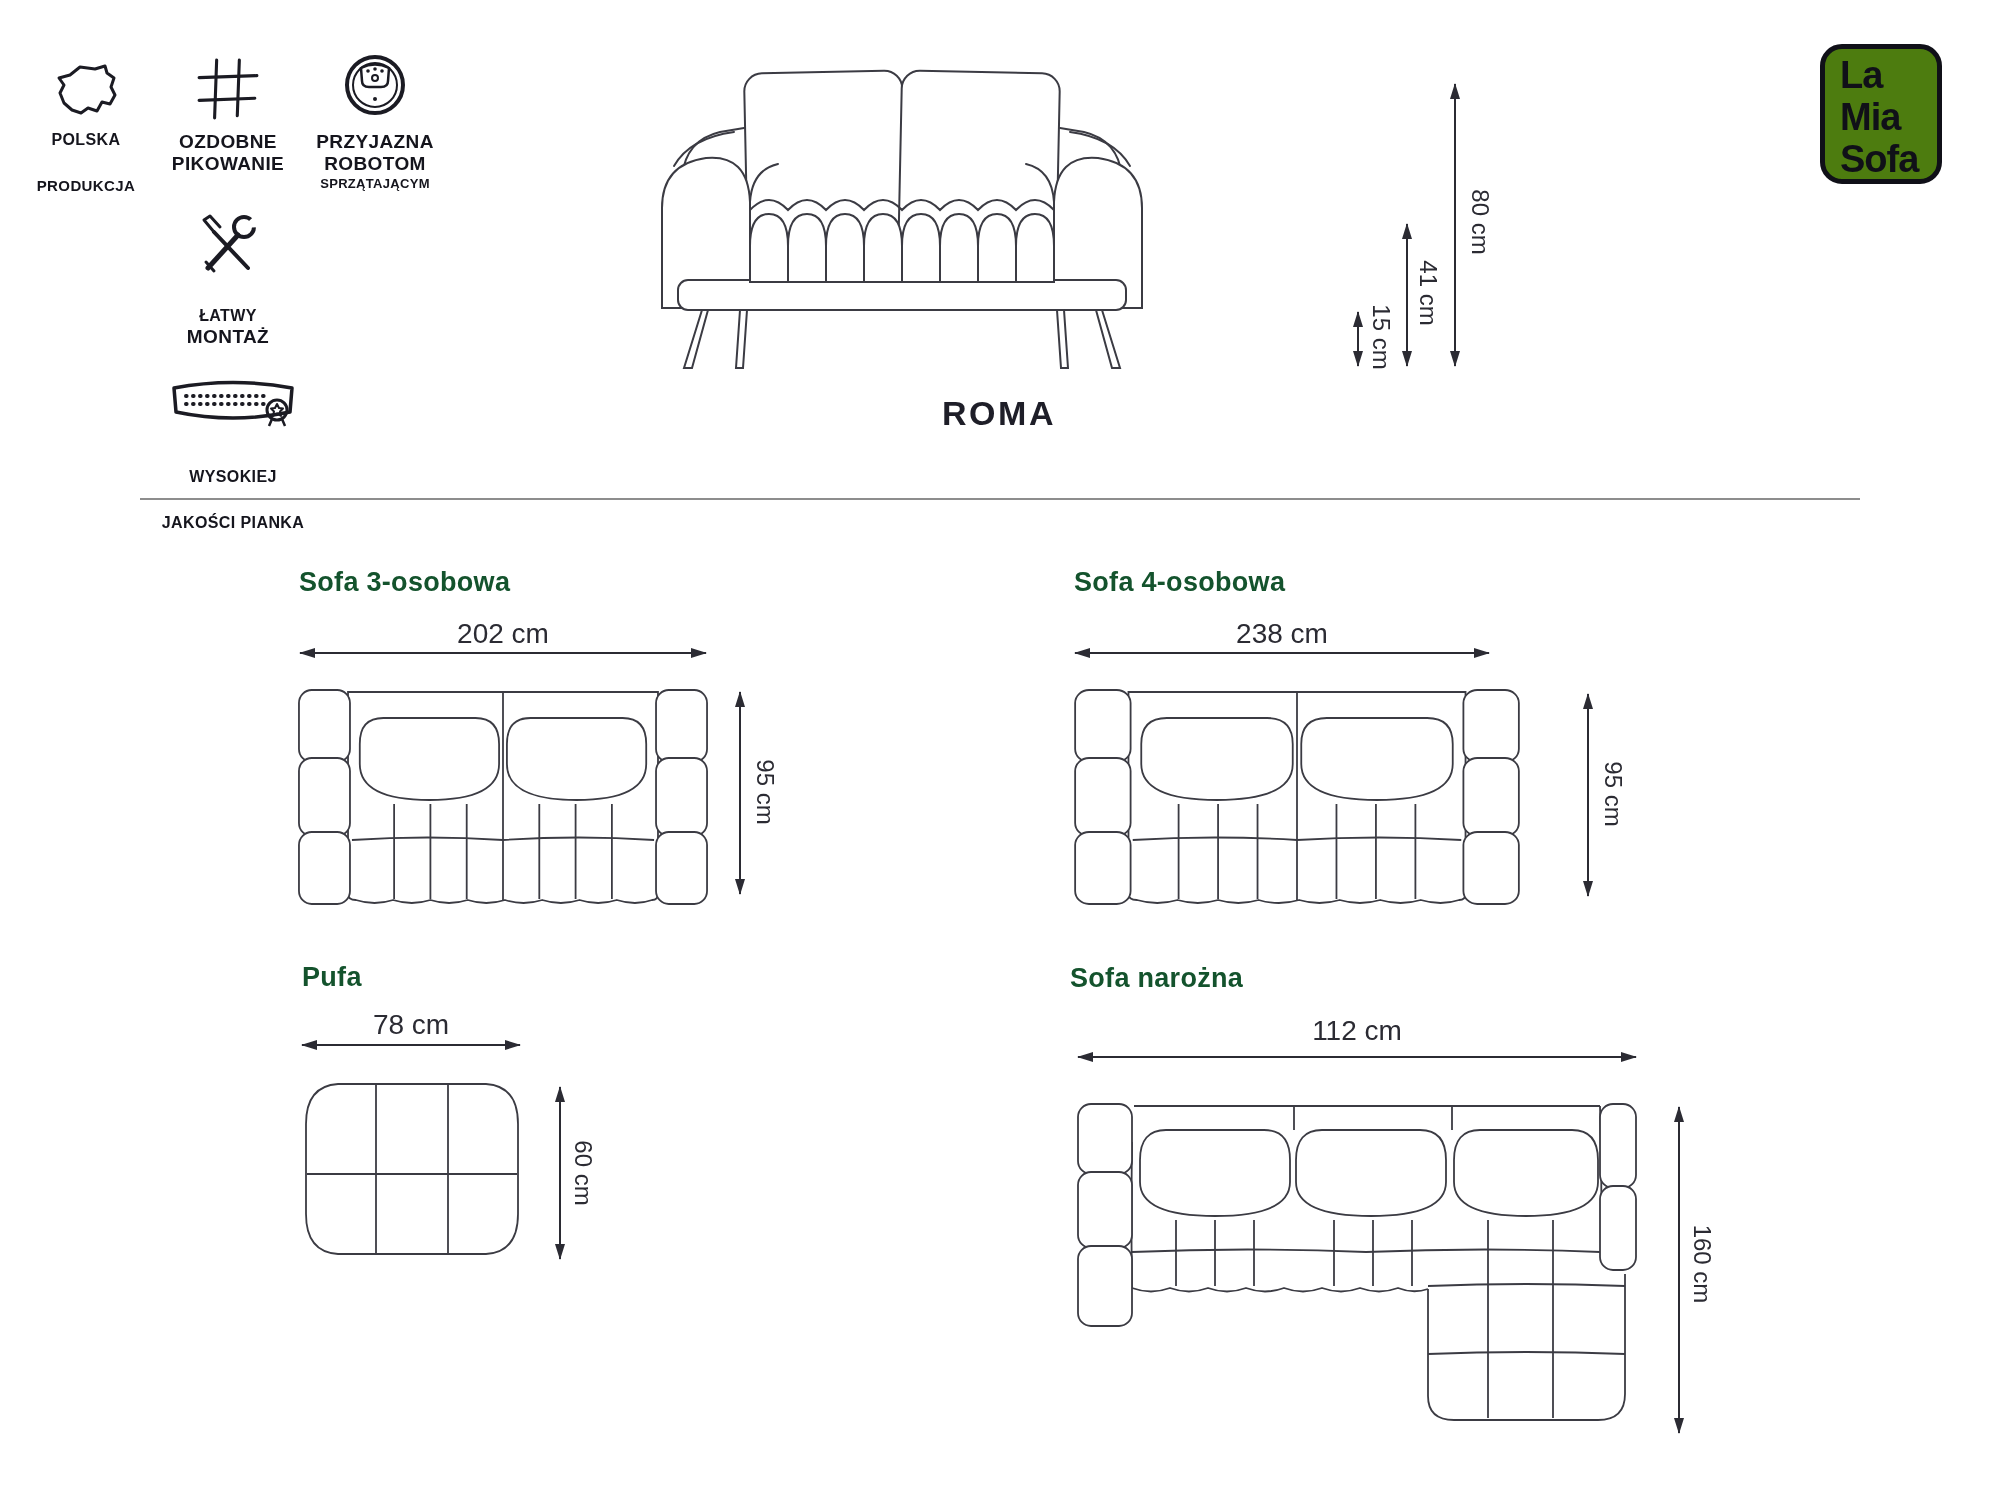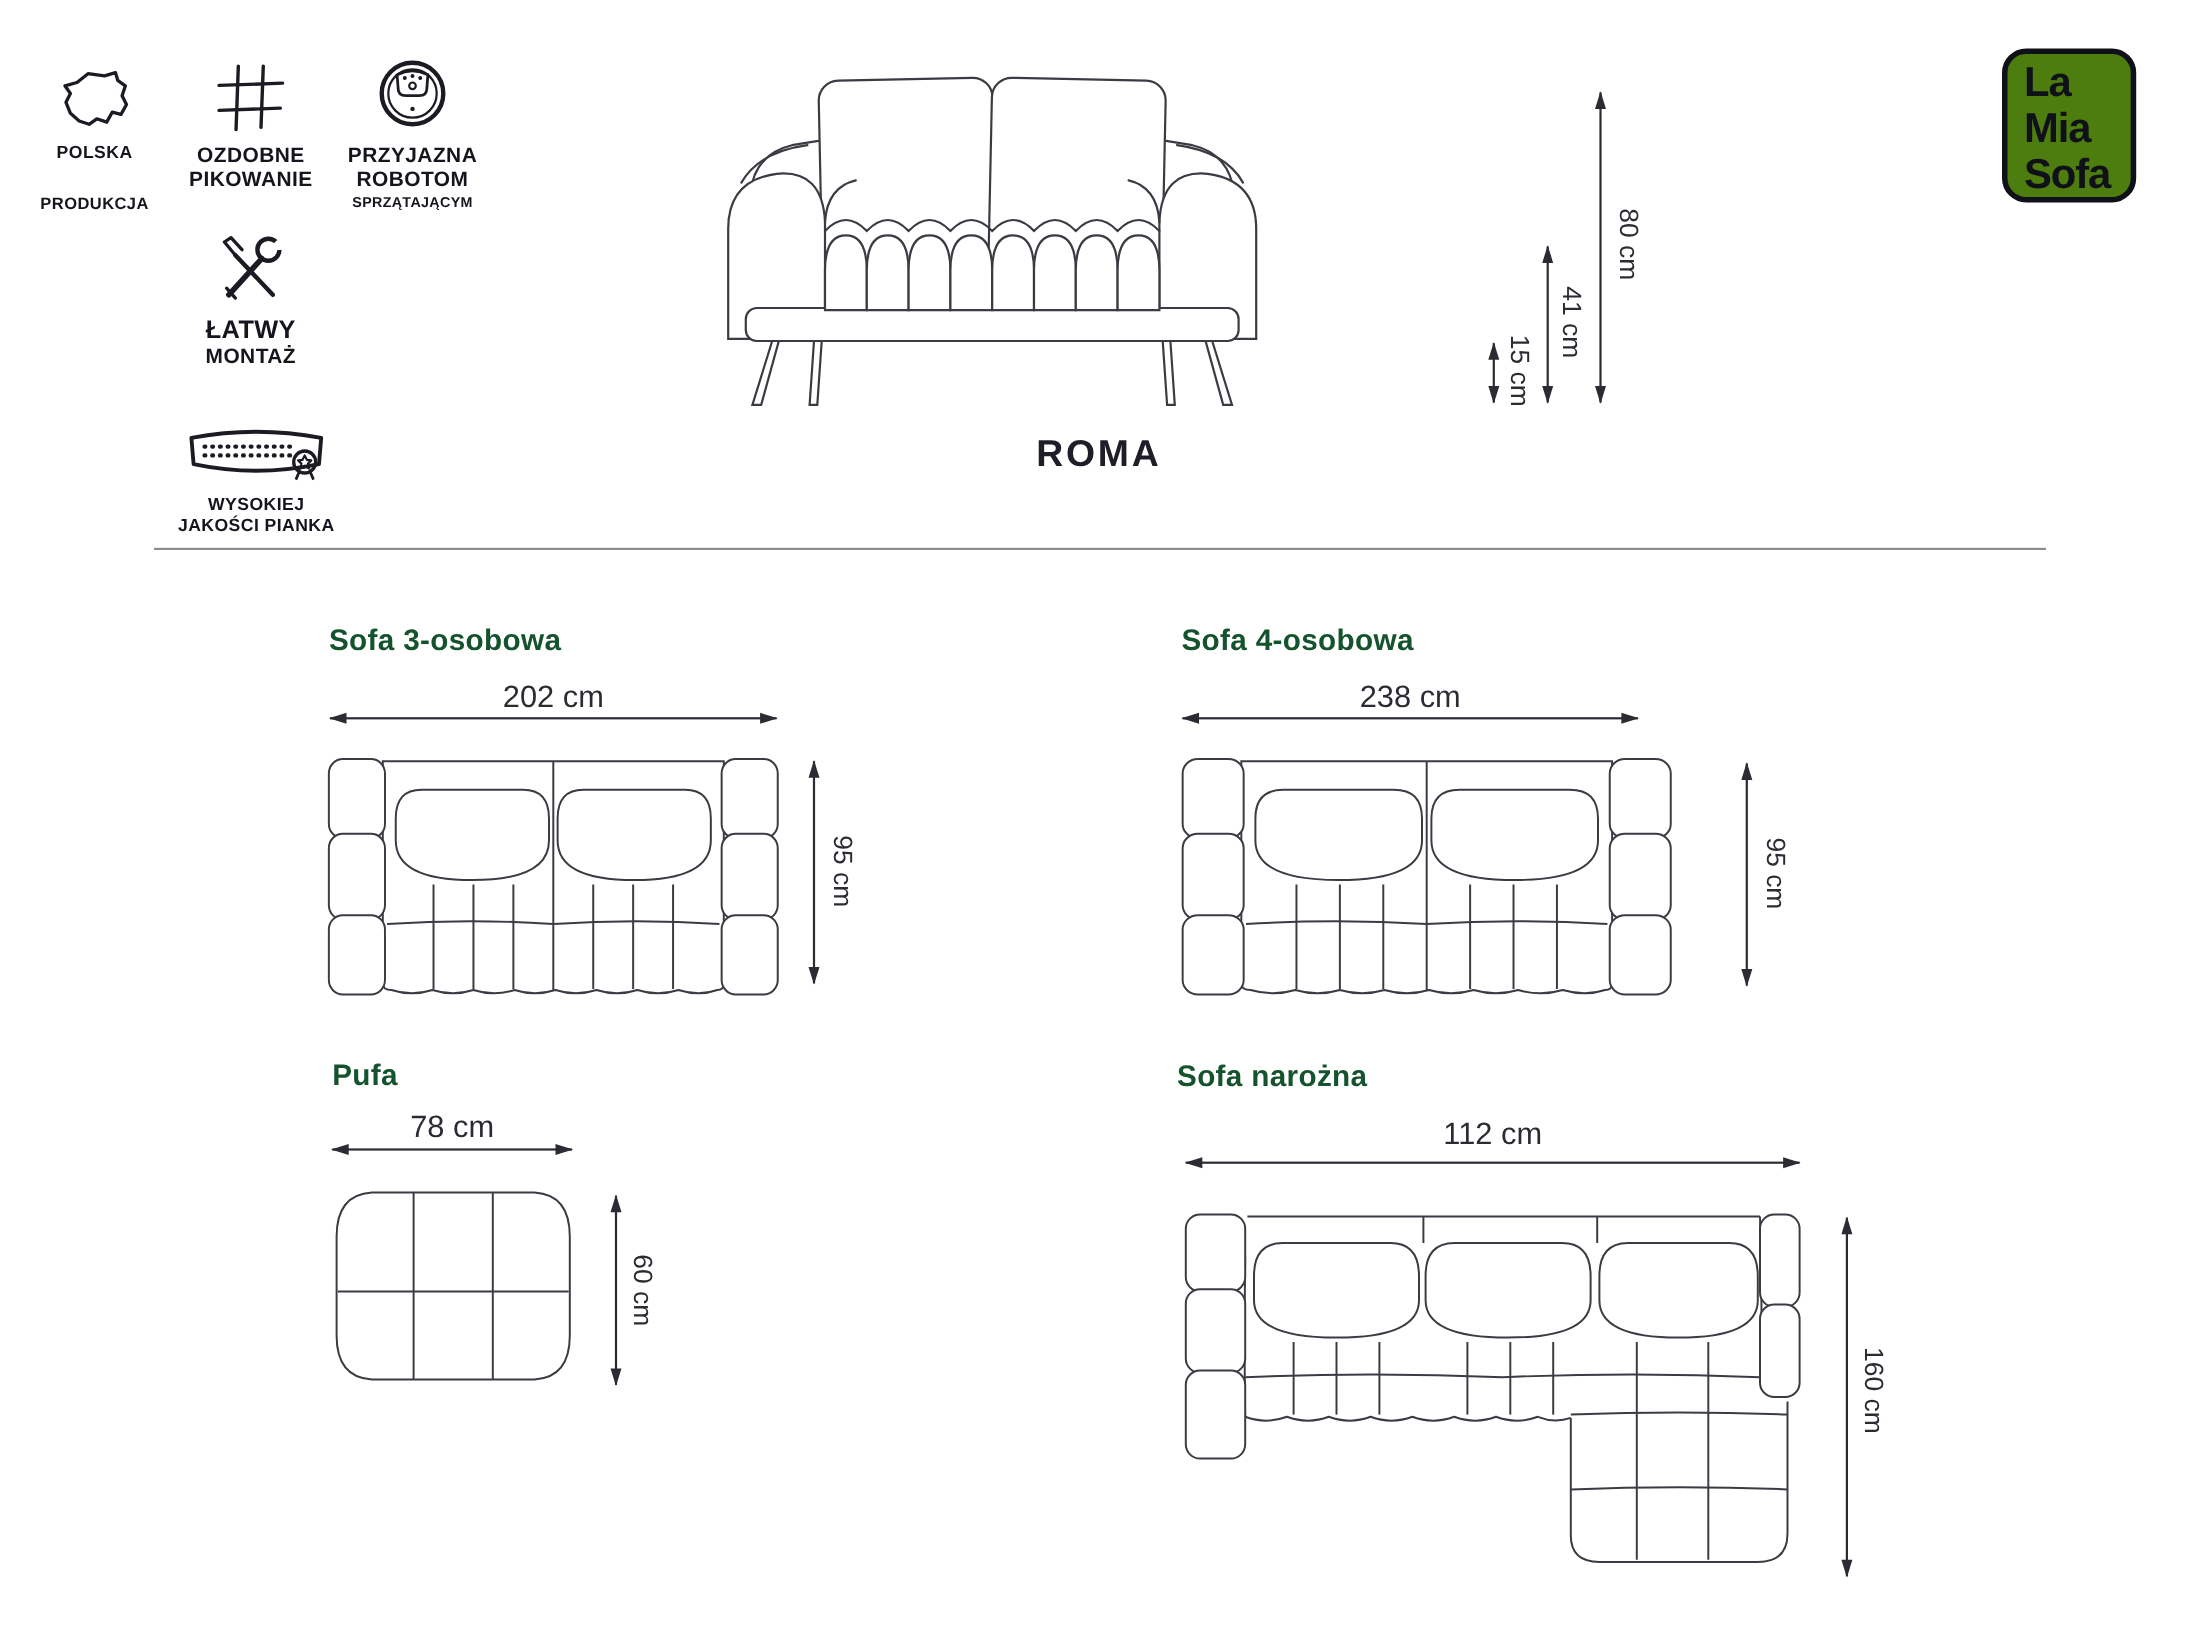--- a/index.html
+++ b/index.html
@@ -88,26 +88,26 @@
     <span class="ficon" style="height:74px;">
       <svg width="68" height="68" viewBox="0 0 68 68" fill="none" stroke="#1b1b23" stroke-linecap="round">
         <line x1="20" y1="22" x2="54" y2="58" stroke-width="4"></line>
         <path d="M 20,22 L 10,10 L 16,6 L 26,17" stroke-width="3" stroke-linejoin="round"></path>
         <circle cx="50" cy="17" r="10" stroke-width="4"></circle>
         <path d="M 50,17 L 64,4 L 66,16 Z" fill="#fff" stroke="#fff" stroke-width="2"></path>
         <line x1="44" y1="25" x2="14" y2="58" stroke-width="5"></line>
         <path d="M 12,52 L 20,61" stroke-width="3"></path>
       </svg>
     </span>
-    <span class="l1" style="font-size:23px;">ŁATWY</span>
+    <span class="l1" style="font-size:16px;margin-top:20px;">ŁATWY</span>
     <span class="l2" style="font-size:19px;">MONTAŻ</span>
   </div>
 
 
-  <div class="feature" style="left:158px;top:382px;width:150px;">
+  <div class="feature" style="left:158px;top:372px;width:150px;gap:27px;">
     <span class="ficon" style="height:60px;">
       <svg width="138" height="58" viewBox="0 0 138 58" fill="none" stroke="#1b1b23" stroke-linejoin="round">
         <path d="M 10,14 Q 69,3 128,14 L 126,38 Q 69,50 12,38 Z" stroke-width="3.5"></path>
         <line x1="22" y1="22" x2="104" y2="22" stroke-width="4" stroke-dasharray="0.6 6.4" stroke-linecap="round"></line>
         <line x1="22" y1="30" x2="104" y2="30" stroke-width="4" stroke-dasharray="0.6 6.4" stroke-linecap="round"></line>
         <circle cx="113" cy="36" r="10" stroke-width="3"></circle>
         <path d="M 113,30 L 115,34 L 119,34.5 L 116,37.5 L 117,42 L 113,39.5 L 109,42 L 110,37.5 L 107,34.5 L 111,34 Z" stroke-width="2"></path>
         <path d="M 108,45 L 105,52 M 118,45 L 121,52" stroke-width="2.5"></path>
       </svg>
     </span>

